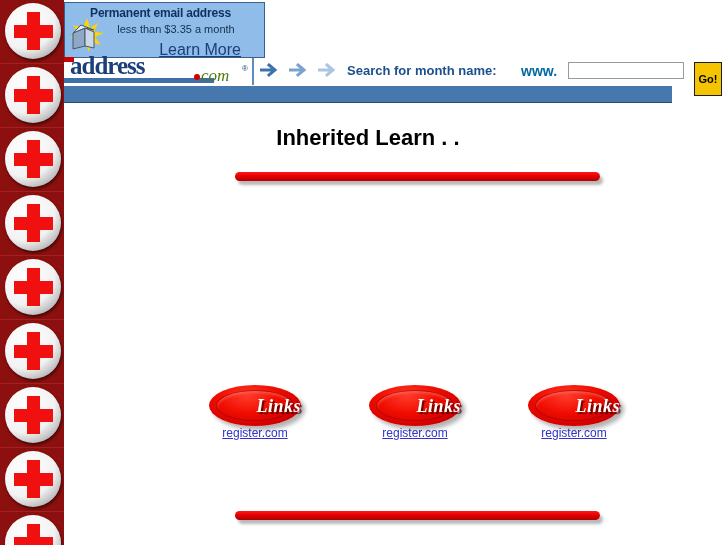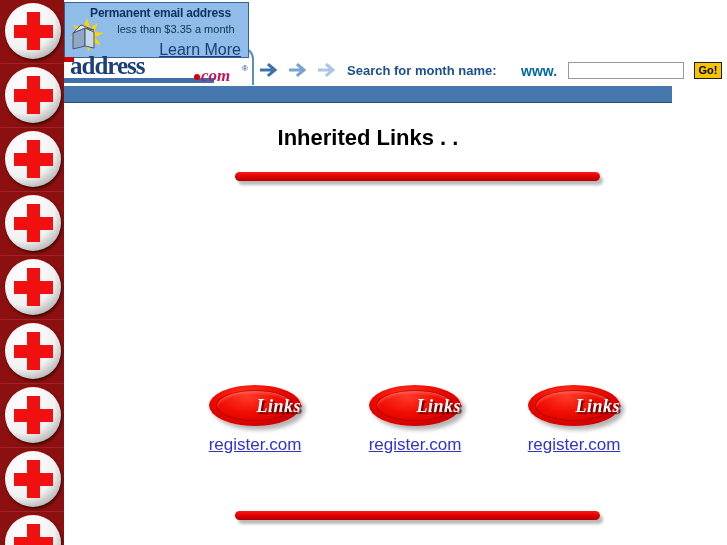--- a/index.html
+++ b/index.html
@@ -52,21 +52,21 @@
   #header {
     position: absolute;
     left: 64px; top: 0;
     width: 608px;
     height: 104px;
   }
   
   #ad-box {
     position: absolute;
     left: 0; top: 2px;
-    width: 185px;
+    width: 201px;
     height: 56px;
     background: #8fbce8;
     border: 1px solid #39618f;
     box-sizing: border-box;
     z-index: 4;
   }
   #ad-title {
     position: absolute;
     left: 8px; top: 3px;
     width: 175px;
@@ -150,23 +150,23 @@
     width: 6px; height: 6px;
     border-radius: 50%;
     background: #d40000;
     z-index: 7;
   }
   #logo-com {
     position: absolute;
     left: 137px; top: 66px;
     font-family: "Liberation Serif", serif;
     font-style: italic;
-    font-weight: bold;
+    font-weight: normal;
     font-size: 17px;
-    color: #be185d;
+    color: #4d7c0f;
     z-index: 7;
     white-space: nowrap;
   }
   #logo-reg {
     position: absolute;
     left: 178px; top: 64px;
     font-size: 8px;
     color: #1b3f79;
     z-index: 7;
   }
@@ -207,21 +207,21 @@
     background: #ffffff;
     font-size: 12px;
     padding: 0 2px;
     box-sizing: border-box;
     font-family: "Liberation Sans", sans-serif;
   }
   #search-go {
     position: absolute;
     left: 630px; top: 62px;
     width: 28px;
-    height: 17px;
+    height: 34px;
     background: #f5c400;
     border: 1px solid #1d1d1d;
     font-size: 11px;
     font-weight: bold;
     color: #000000;
     line-height: 15px;
     text-align: center;
     cursor: pointer;
     box-sizing: border-box;
     padding: 0;
@@ -303,22 +303,21 @@
     font-family: "Liberation Serif", serif;
     font-style: italic;
     font-weight: bold;
     font-size: 18px;
     color: #ffffff;
     text-shadow: 2px 2px 1px rgba(60,0,0,0.75);
     letter-spacing: 0.5px;
   }
   .link-caption {
     display: block;
-    margin-top: 9px;
-    font-size: 17px;
+    font-size: 12px;
     color: #3333cc;
     text-decoration: underline;
     cursor: pointer;
   }
 </style>
 </head>
 <body>
 
 <div id="sidebar">
     <div class="cross-tile">
@@ -414,21 +413,21 @@
   <div id="search-label">Search for month name:</div>
   <div id="search-www">www.</div>
   <input id="search-input" type="text" value="" style="">
   <button id="search-go">Go!</button>
 
   <div id="header-bluebar"></div>
 </div>
 
 <div id="content">
 
-  <div id="page-title">Inherited Links . .</div>
+  <div id="page-title">Inherited Learn . .</div>
 
   <div class="red-rule" id="red-rule-top"></div>
 
   <div class="link-block" id="link-block-0">
     <div class="links-btn">
       <div class="links-btn-label">Links</div>
     </div>
     <a class="link-caption" href="#">register.com</a>
   </div>
 

